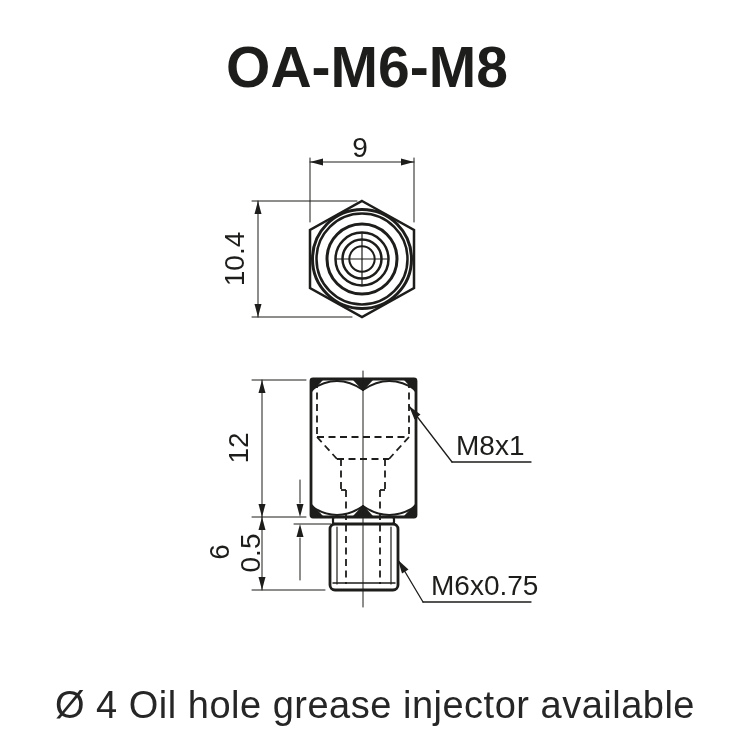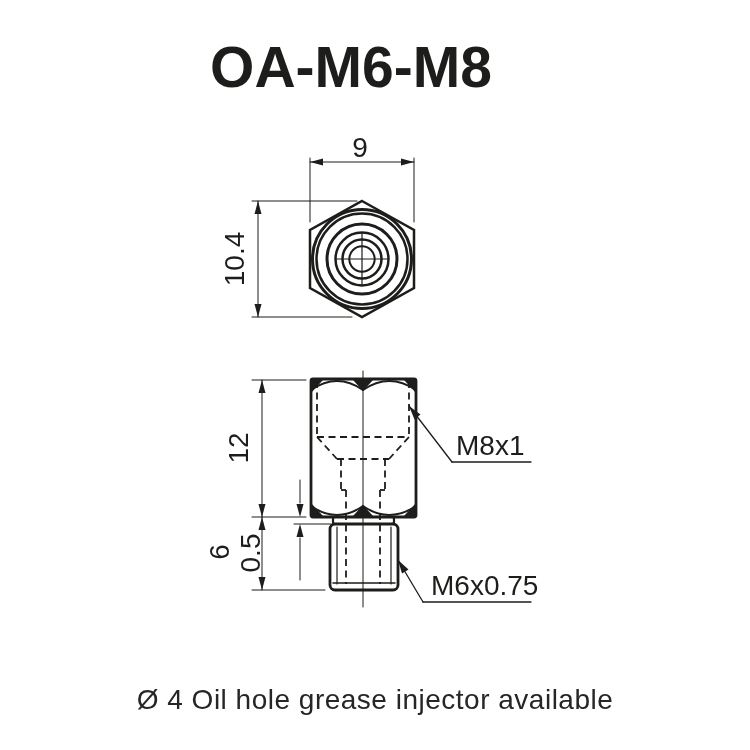--- a/index.html
+++ b/index.html
@@ -1,21 +1,21 @@
 <!DOCTYPE html>
 <html><head>
 <meta charset="utf-8">
 <style>
   html,body{margin:0;padding:0;background:#ffffff;}
   .page{position:relative;width:750px;height:750px;background:#fff;overflow:hidden;
         font-family:"Liberation Sans",sans-serif;}
   .title{position:absolute;top:34px;left:0;width:702px;margin:0;text-align:center;
-         font-size:57px;font-weight:800;letter-spacing:0px;color:#1d1d1b;}
+         font-size:57px;font-weight:800;letter-spacing:0px;color:#1d1d1b;padding-left:16px;}
   .caption{position:absolute;top:684px;left:0;width:750px;margin:0;text-align:center;
-           font-size:28px;font-weight:300;letter-spacing:.5px;color:#262626;}
+           font-size:38px;font-weight:300;letter-spacing:.5px;color:#262626;}
   svg{position:absolute;top:0;left:0;}
   .ln{stroke:#1d1d1b;fill:none;stroke-linecap:round;}
   .s1{stroke-width:1;}
   .s12{stroke-width:1.2;}
   .s13{stroke-width:1.3;}
   .s15{stroke-width:1.5;}
   .s2{stroke-width:2;}
   .s22{stroke-width:2.2;}
   .s25{stroke-width:2.5;}
   .s28{stroke-width:2.8;}

